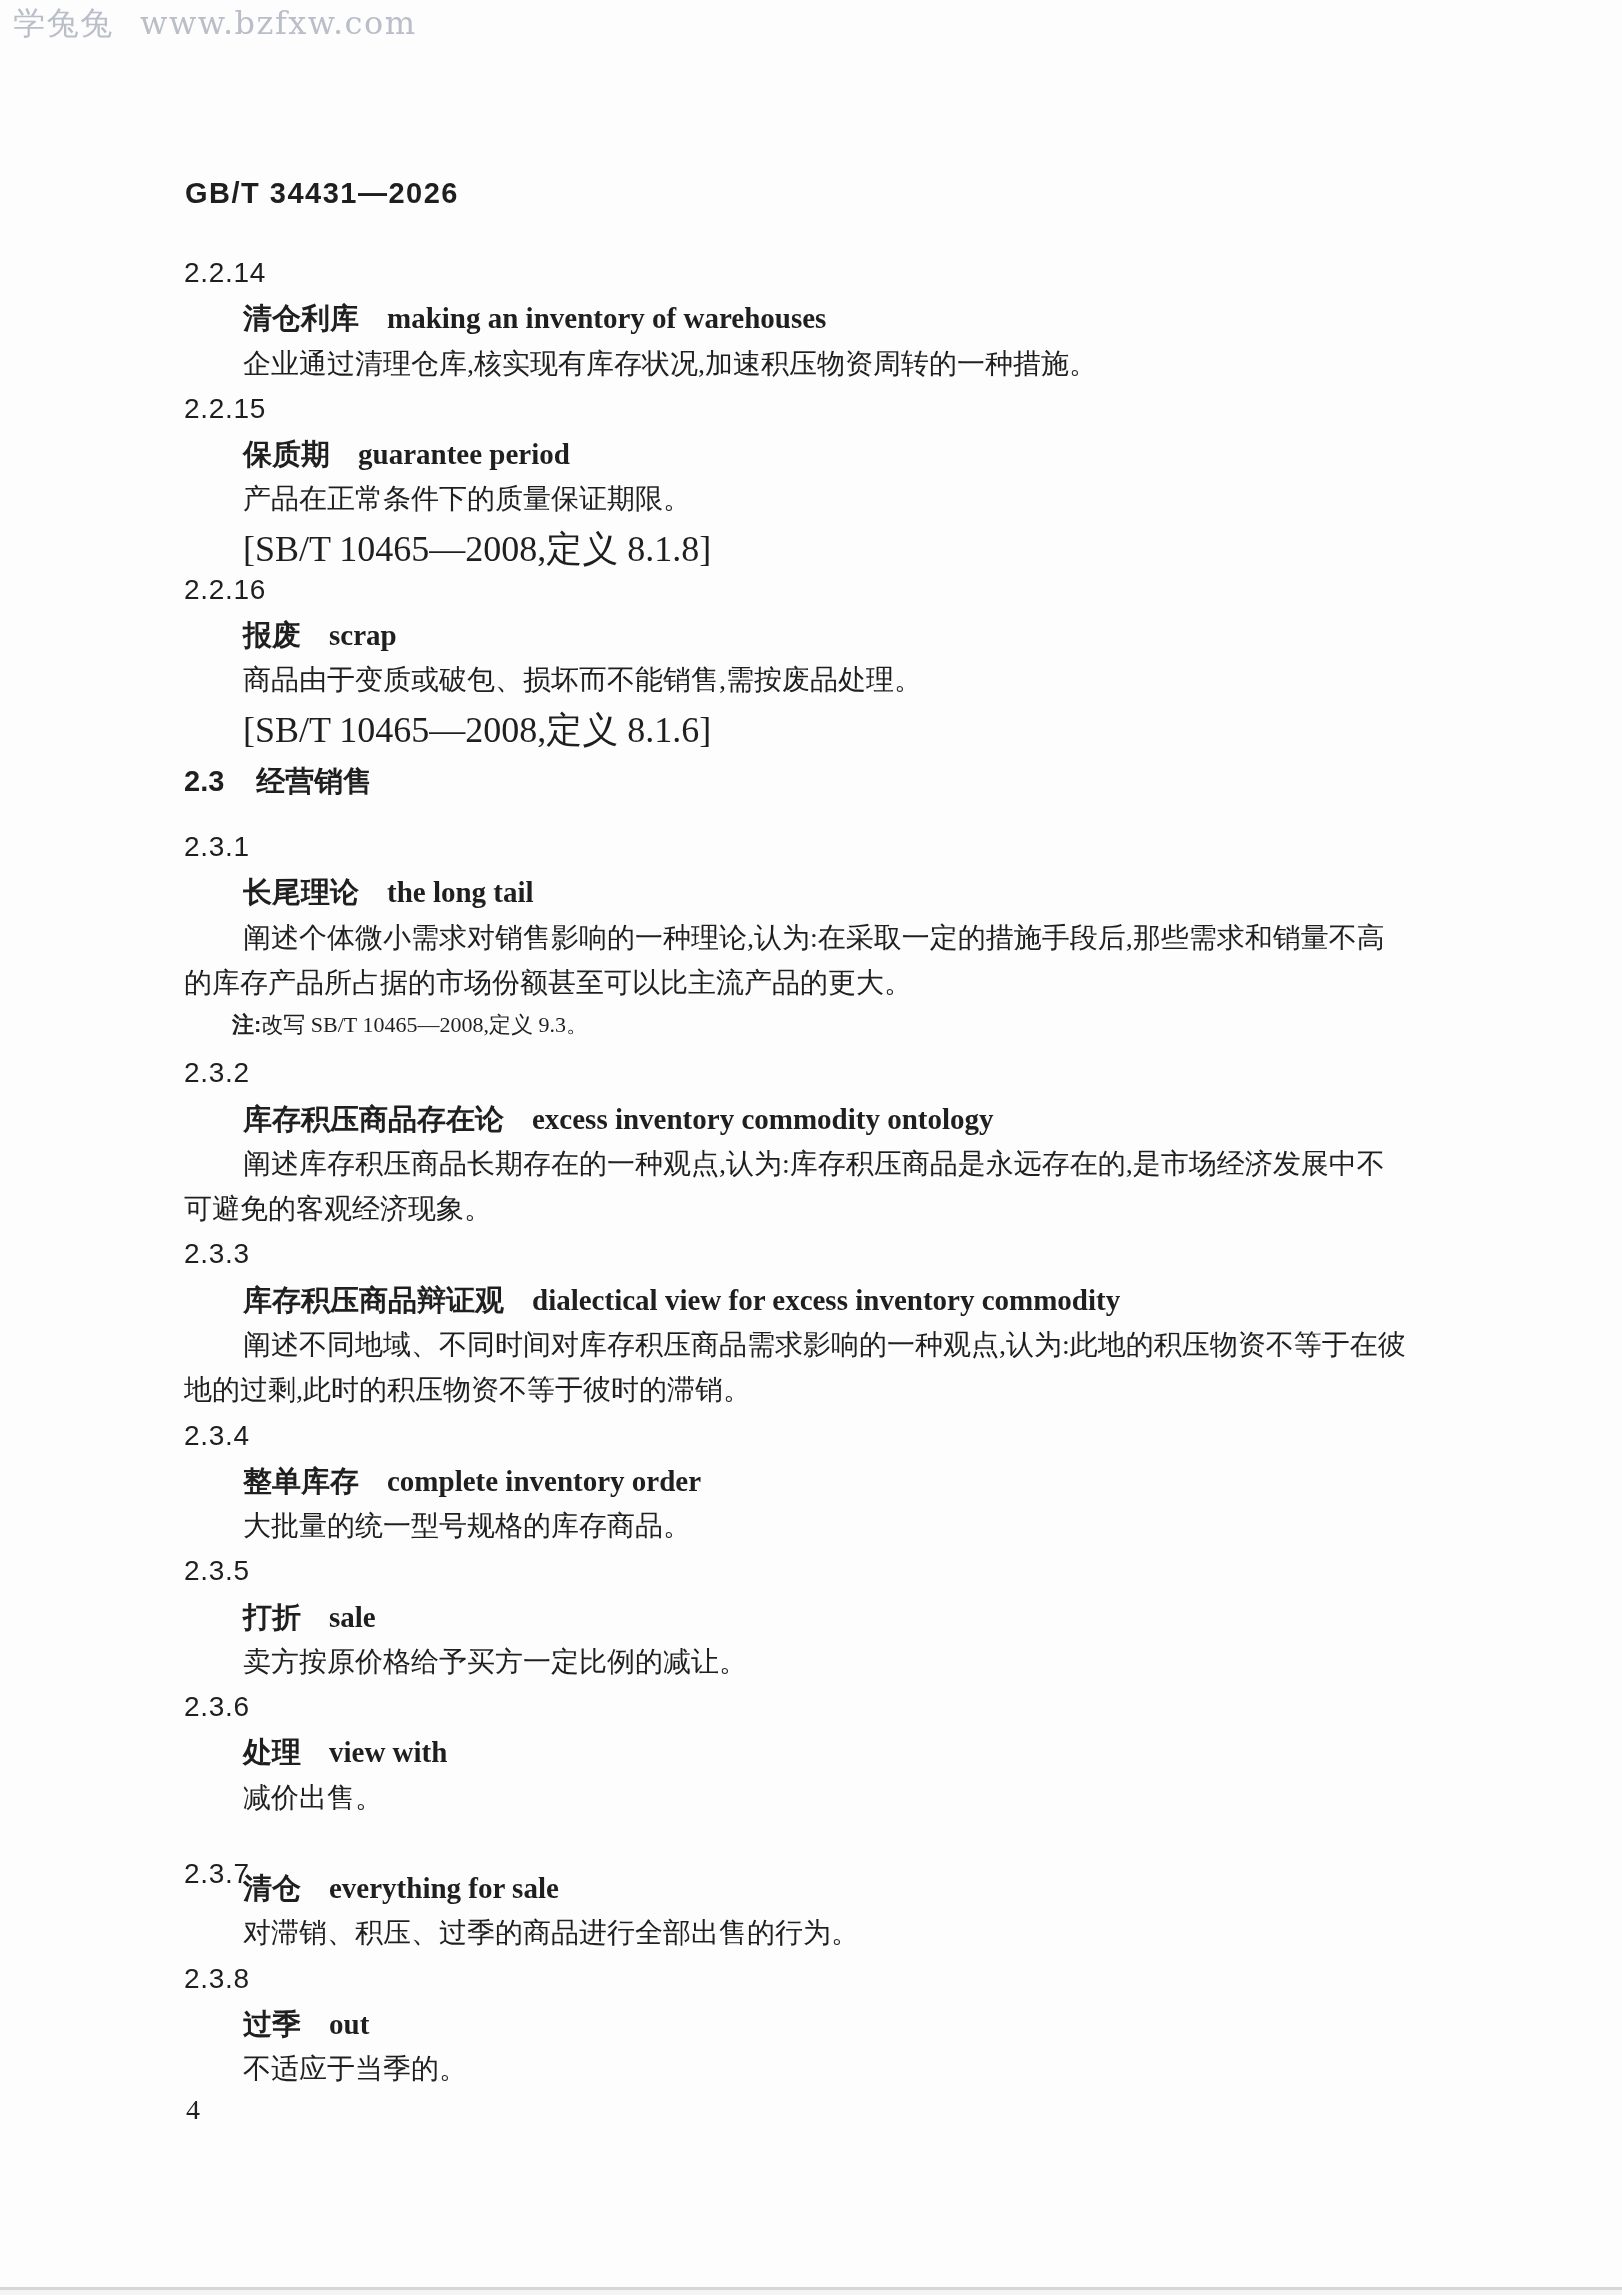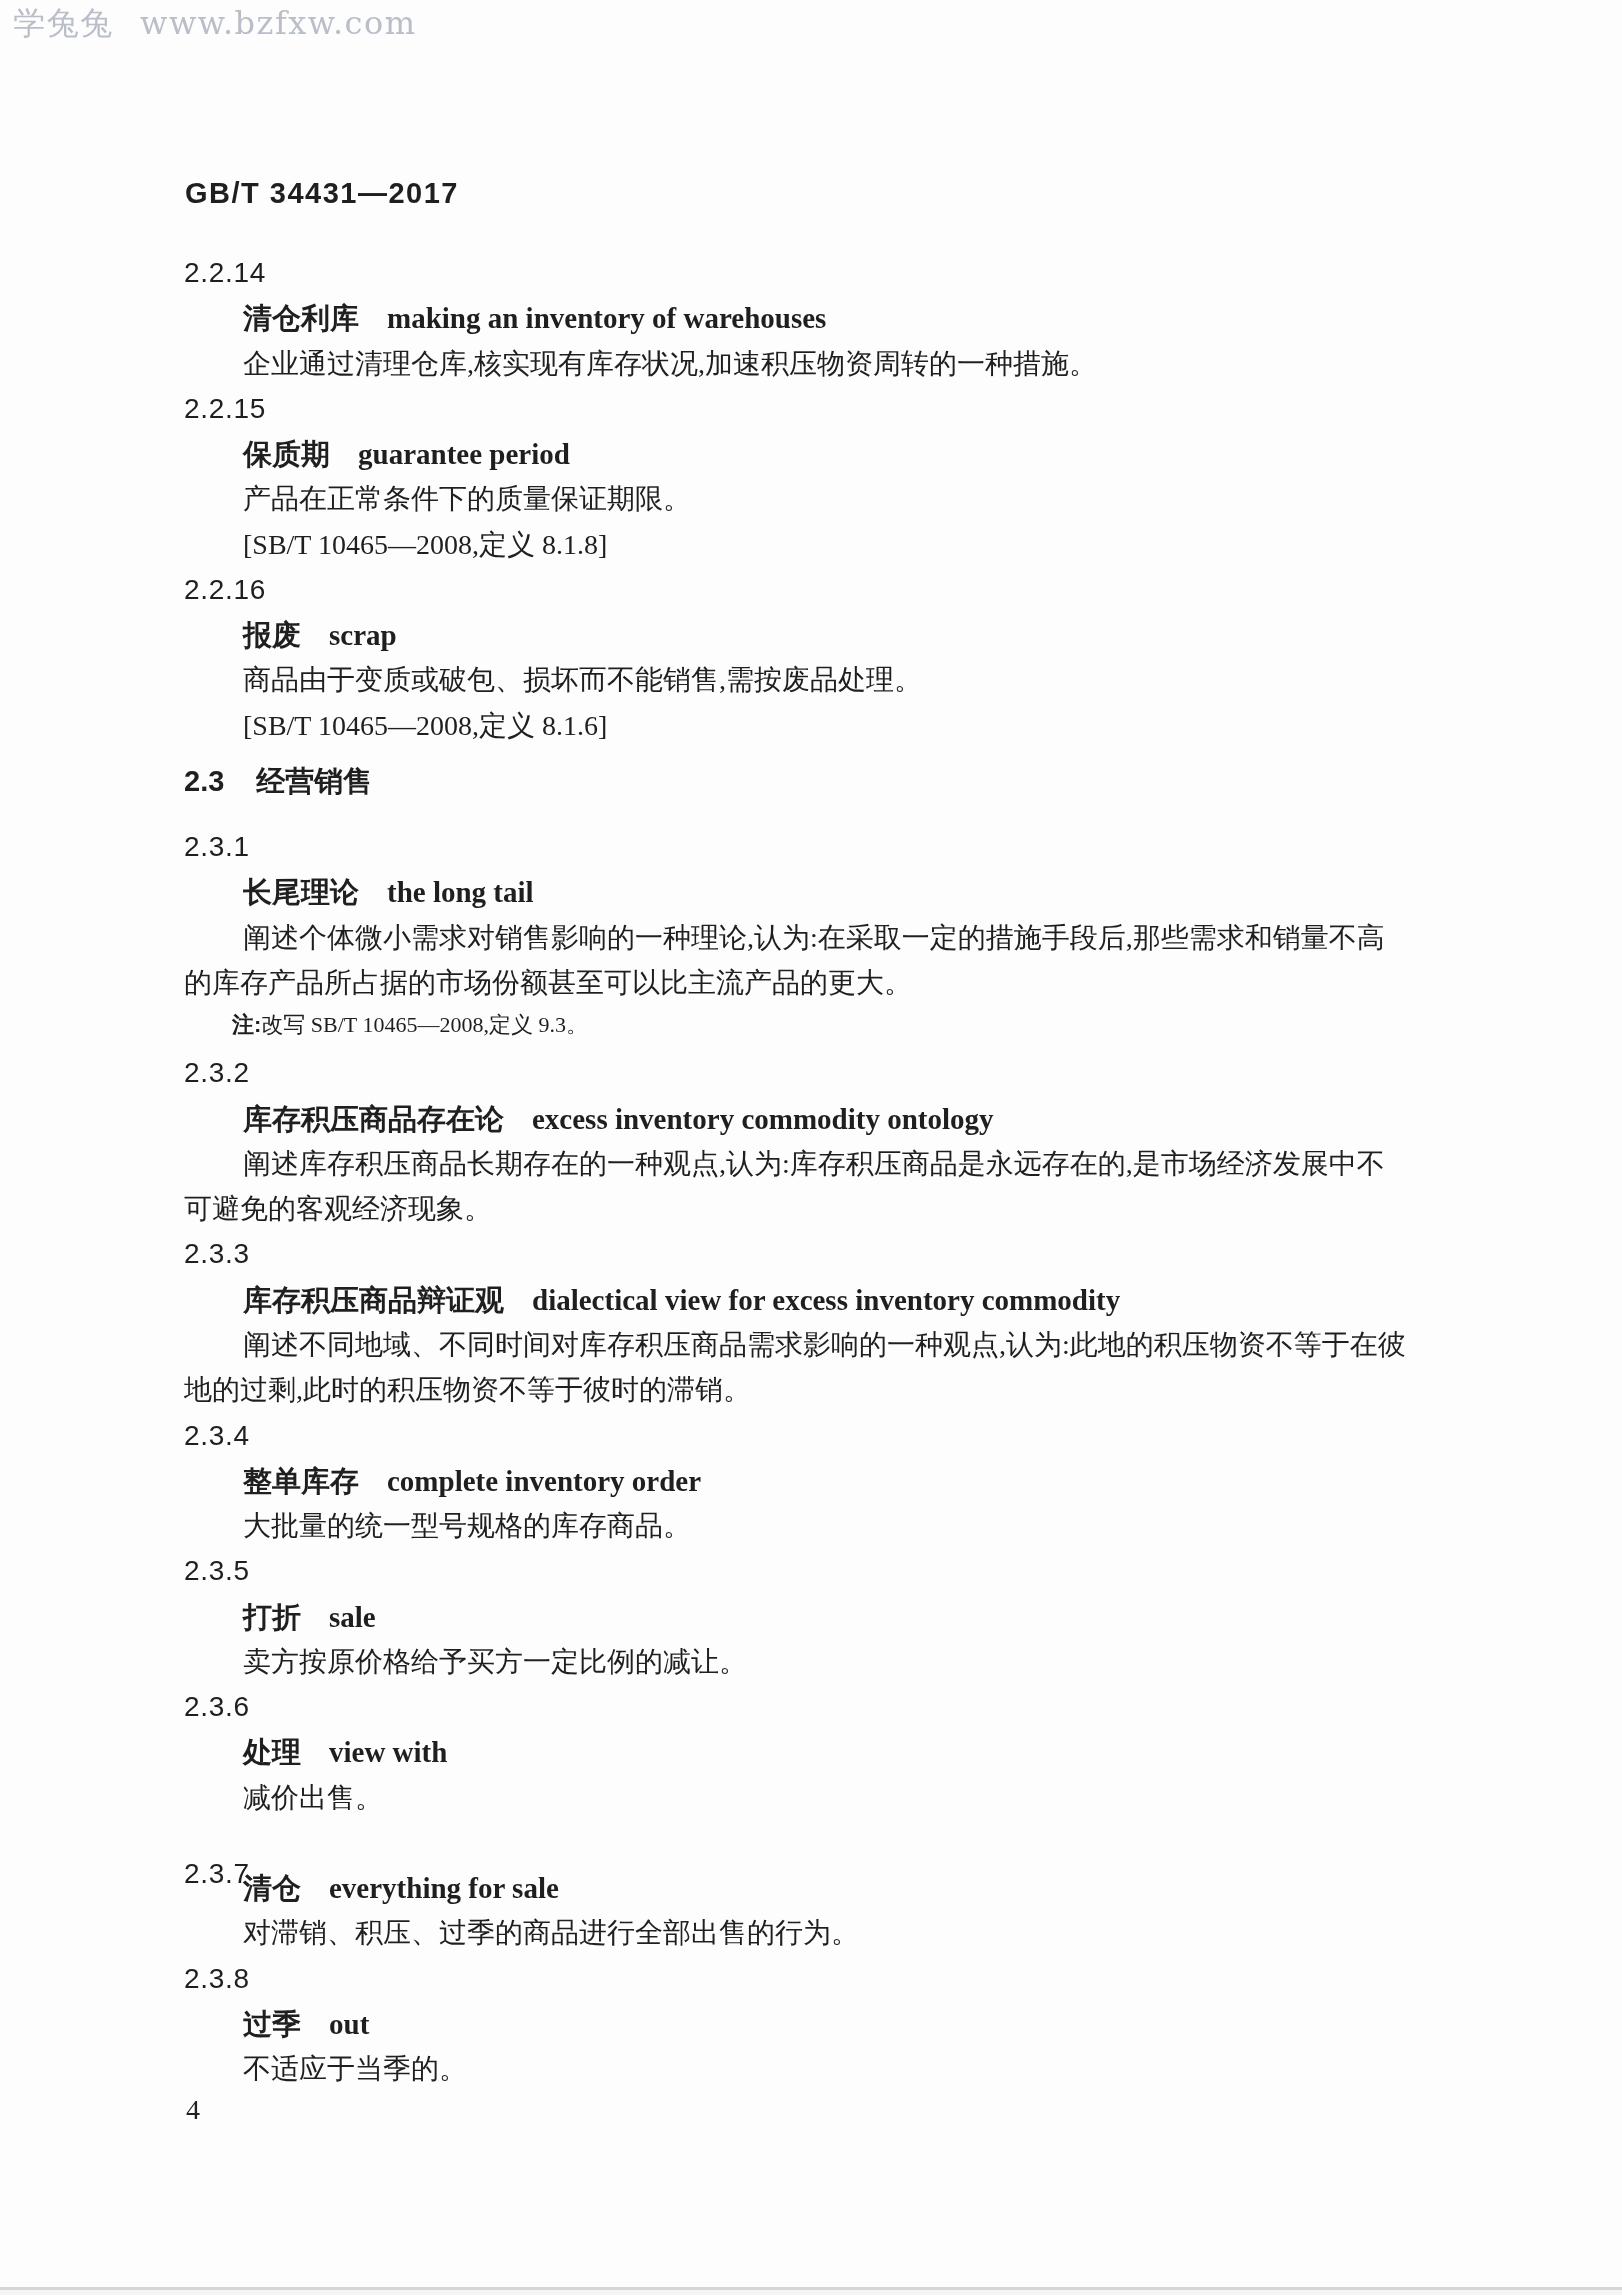--- a/index.html
+++ b/index.html
@@ -28,21 +28,21 @@
   }
   .sec-num{
     font-size:28px;
     letter-spacing:0.7px;
     font-family:"Liberation Sans", sans-serif;
   }
   .term-line{font-size:29px;font-weight:bold;}
   .term-zh{font-family:"Liberation Sans", sans-serif;margin-top:31px;}
   .term-en{font-family:"Liberation Serif", serif;margin-left:28px;}
   .def-line{font-size:28px;}
-  .src-line{font-size:28px;}
+  .src-line{font-size:36px;}
   .note-line{font-size:22px;}
   .note-label{font-weight:bold;font-family:"Liberation Sans", sans-serif;}
   .group-heading{
     left:184px;top:767px;
     font-size:29px;font-weight:bold;
     font-family:"Liberation Sans", sans-serif;
   }
   .group-heading .gh-title{margin-left:32px;}
   .page-number{
     left:186px;top:2096px;
@@ -59,21 +59,21 @@
     background:#f4f4f4;
   }
 </style>
 </head>
 <body>
 
 <div id="page" style="--ink: #1f1f1f; --wm: #b9bec8; --rule: #d6d6d6; --paper: #fdfdfd;">
 
   <div class="abs watermark">学兔兔 www.bzfxw.com</div>
 
-  <div class="abs doc-header">GB/T 34431—2017</div>
+  <div class="abs doc-header">GB/T 34431—2026</div>
 
   <div id="entries">
       <div class="abs sec-num" style="left: 184px; top: 259px;">2.2.14</div>
       <div class="abs term-line" style="left: 243px; top: 304px;"><span class="term-zh">清仓利库</span><span class="term-en">making an inventory of warehouses</span></div>
       <div class="abs def-line" style="left: 243px; top: 350px;">企业通过清理仓库,核实现有库存状况,加速积压物资周转的一种措施。</div>
       <div class="abs sec-num" style="left: 184px; top: 395px;">2.2.15</div>
       <div class="abs term-line" style="left: 243px; top: 440px;"><span class="term-zh">保质期</span><span class="term-en">guarantee period</span></div>
       <div class="abs def-line" style="left: 243px; top: 485px;">产品在正常条件下的质量保证期限。</div>
       <div class="abs src-line" style="left: 243px; top: 531px;">[SB/T 10465—2008,定义 8.1.8]</div>
       <div class="abs sec-num" style="left: 184px; top: 576px;">2.2.16</div>

